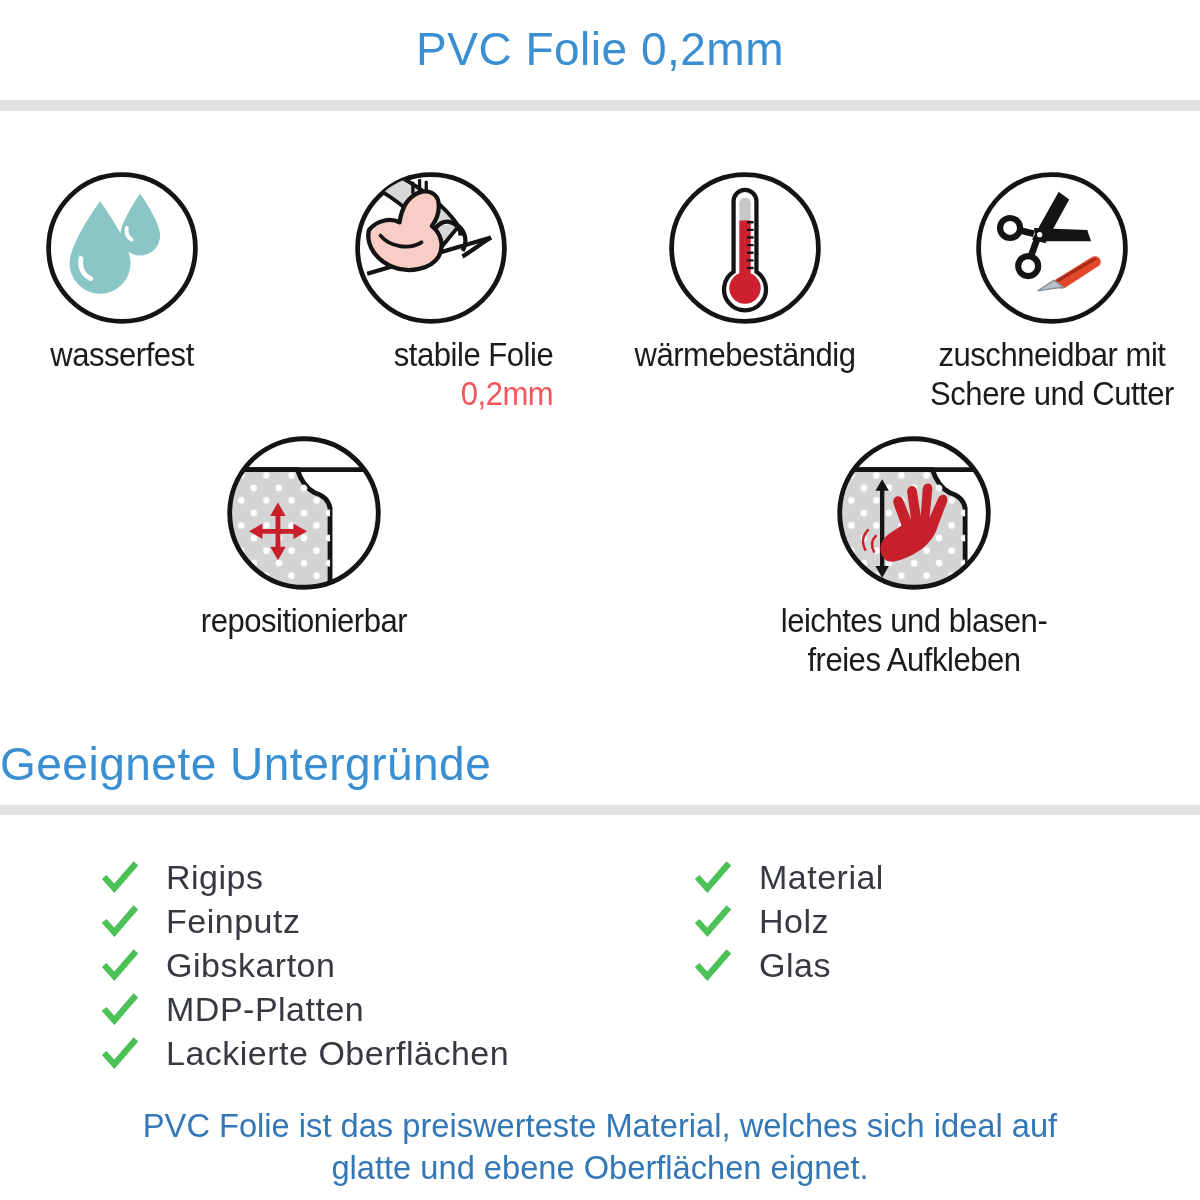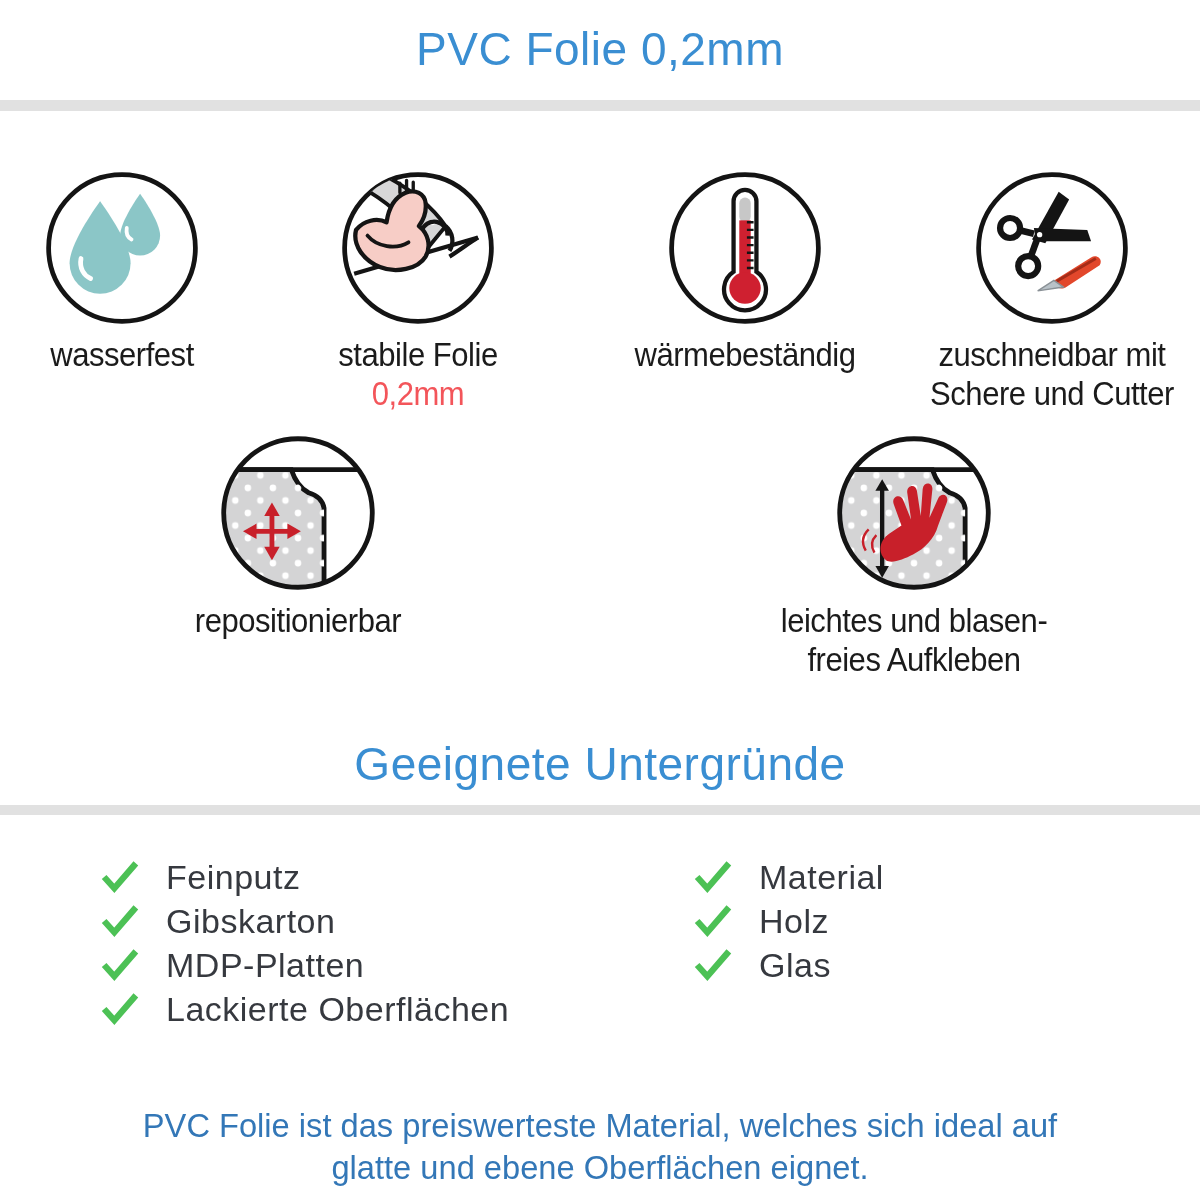--- a/index.html
+++ b/index.html
@@ -11,21 +11,21 @@
   .divider{position:absolute;left:0;width:1200px;background:#e1e1e1;}
   .divider.d1{top:100px;height:11px;}
   .divider.d2{top:805px;height:10px;}
 
   .feature{position:absolute;text-align:center;}
   .feature .circ{display:block;margin:0 auto;}
   .flabel{margin-top:6px;font-size:33px;line-height:39px;color:#1b1b1b;
           transform:scaleX(.94);transform-origin:50% 50%;letter-spacing:-.5px;}
   .flabel .sub{color:#f3555a;}
 
-  .heading{position:absolute;top:737px;left:0;width:1200px;text-align:center;
+  .heading{position:absolute;top:737px;left:0;width:1200px;
            font-size:46px;font-weight:500;color:#3a8ed2;letter-spacing:.5px;}
 
   .checklist{position:absolute;top:855px;}
   .checklist.left{left:100px;}
   .checklist.right{left:693px;}
   .check-row{display:flex;align-items:center;height:44px;}
   .check-row svg{flex:0 0 auto;margin-right:26px;}
   .check-row .txt{font-size:34px;font-weight:500;color:#36393f;letter-spacing:.5px;}
 
   .footer{position:absolute;top:1104px;left:0;width:1200px;text-align:center;
@@ -56,21 +56,21 @@
     <svg class="circ" width="162" height="162" viewBox="0 0 170 170">
       <circle cx="85" cy="85" r="77" fill="#fff" stroke="#141414" stroke-width="5"></circle>
       <path d="M62,36 C62,36 30,79 30,101 a32,32 0 0 0 64,0 C94,79 62,36 62,36 Z" fill="#8bc6c7"></path>
       <path d="M104,28 C104,28 83,57 83,72 a21,21 0 0 0 42,0 C125,57 104,28 104,28 Z" fill="#8bc6c7"></path>
       <path d="M42,96 c-2,10 3,18 10,21" stroke="#fff" stroke-width="5" fill="none" stroke-linecap="round"></path>
       <path d="M90,64 c-1,6 1,10 5,12" stroke="#fff" stroke-width="4" fill="none" stroke-linecap="round"></path>
     </svg>
     <div class="flabel">wasserfest</div>
   </div>
 
-  <div class="feature" style="top:167px;left:288px;width:260px;">
+  <div class="feature" style="top:167px;left:301px;width:260px;text-align:right;">
     <svg class="circ" width="162" height="162" viewBox="0 0 170 170">
       <circle cx="85" cy="85" r="77" fill="#fff" stroke="#141414" stroke-width="5"></circle>
       <g clip-path="url(#circleClip)">
         <path d="M52,10 C78,24 100,42 114,62 L96,84 C80,62 60,42 34,26 C40,19 46,13 52,10 Z" fill="#d7d7d8" stroke="#141414" stroke-width="4"></path>
         <circle cx="70" cy="30" r="3" fill="#fff"></circle>
           <circle cx="86" cy="44" r="3" fill="#fff"></circle>
           <circle cx="100" cy="58" r="3" fill="#fff"></circle>
         <path d="M96,84 a14,14 0 1 1 20,-12" stroke="#141414" stroke-width="4.5" fill="none"></path>
         <path d="M114,62 a20,20 0 0 1 4,26" stroke="#141414" stroke-width="4.5" fill="none"></path>
         <path d="M18,112 L148,74" stroke="#141414" stroke-width="4.5"></path>
@@ -111,21 +111,21 @@
       <path d="M86,120 L126,95 C132,91 139,97 135,103 L100,126 C94,130 87,126 86,120 Z" fill="#e2472b"></path>
       <path d="M90,120 L131,96" stroke="#a52c18" stroke-width="3" fill="none"></path>
       <polygon points="87,119 70,130 97,126" fill="#b9c2c8" stroke="#8a9196" stroke-width="1.5"></polygon>
     </svg>
     <div class="flabel">
       <span>zuschneidbar mit</span><br>
       <span>Schere und Cutter</span>
     </div>
   </div>
 
-  <div class="feature" style="top:431px;left:138px;width:320px;">
+  <div class="feature" style="top:431px;left:144px;width:320px;">
     <svg class="circ" width="164" height="164" viewBox="0 0 170 170">
       <g clip-path="url(#circleClip)">
         <path d="M6,40 H78 Q84,58 96,64 Q110,68 112,80 V172 H6 Z" fill="#d4d4d5" stroke="#141414" stroke-width="5"></path>
         <path d="M6,40 H78 Q84,58 96,64 Q110,68 112,80 V172 H6 Z" fill="url(#dotsPattern)"></path>
         <line x1="8" y1="40" x2="162" y2="40" stroke="#141414" stroke-width="5"></line>
         <g fill="#c8202a" stroke="none">
           <line x1="58" y1="86" x2="58" y2="122" stroke="#c8202a" stroke-width="5"></line>
           <line x1="40" y1="104" x2="76" y2="104" stroke="#c8202a" stroke-width="5"></line>
           <polygon points="58,74 50,88 66,88"></polygon>
           <polygon points="58,134 50,120 66,120"></polygon>
@@ -160,20 +160,26 @@
   </div>
 
   <div class="heading">Geeignete Untergründe</div>
   <div class="divider d2"></div>
 
   <div class="checklist left">
     <div class="check-row">
       <svg width="40" height="34" viewBox="0 0 34 30">
           <polyline points="3,15 12,25 31,3" fill="none" stroke="#4cc155" stroke-width="5.5"></polyline>
         </svg>
+      <span class="txt">Rigips</span>
+    </div>
+    <div class="check-row">
+      <svg width="40" height="34" viewBox="0 0 34 30">
+          <polyline points="3,15 12,25 31,3" fill="none" stroke="#4cc155" stroke-width="5.5"></polyline>
+        </svg>
       <span class="txt">Feinputz</span>
     </div>
     <div class="check-row">
       <svg width="40" height="34" viewBox="0 0 34 30">
           <polyline points="3,15 12,25 31,3" fill="none" stroke="#4cc155" stroke-width="5.5"></polyline>
         </svg>
       <span class="txt">Gibskarton</span>
     </div>
     <div class="check-row">
       <svg width="40" height="34" viewBox="0 0 34 30">

